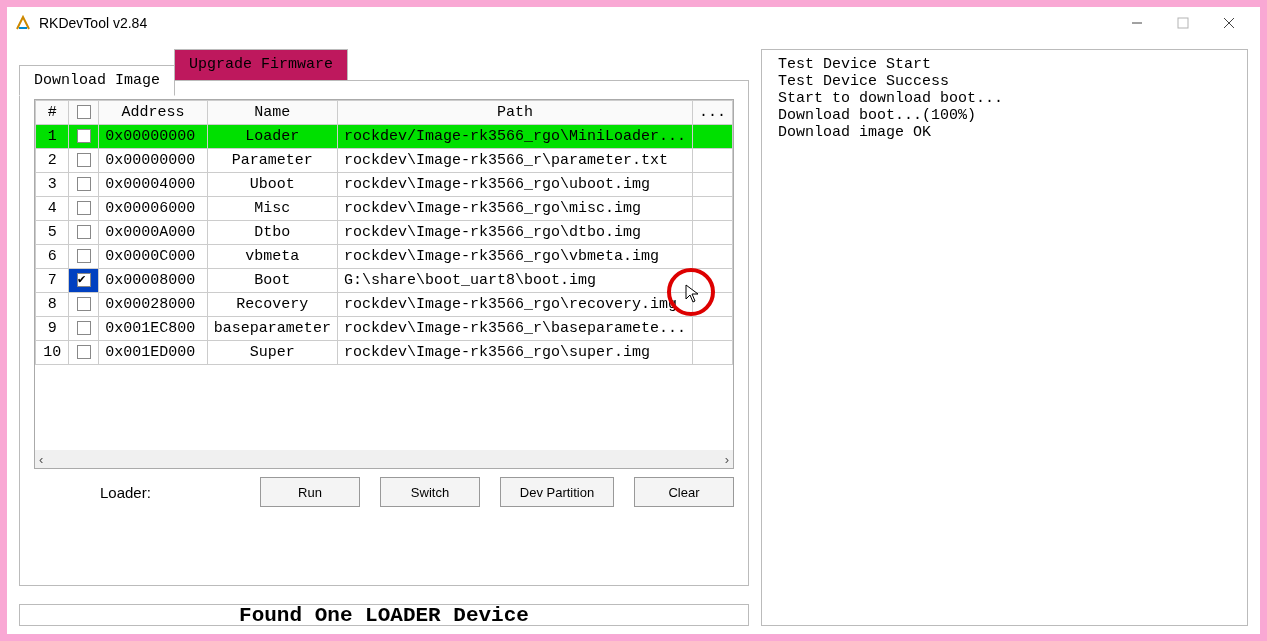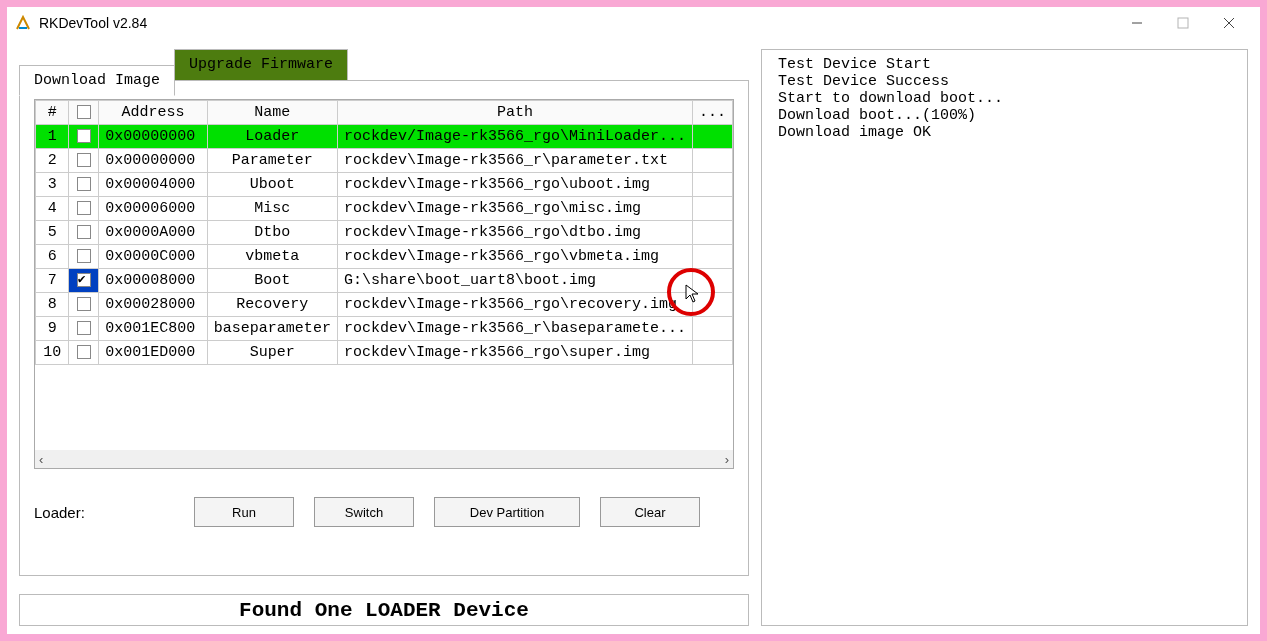--- a/index.html
+++ b/index.html
@@ -9,44 +9,44 @@
   .titlebar-icon { width: 16px; height: 16px; margin-right: 8px; }
   .titlebar-title { flex: 1; font-size: 14px; }
   .titlebar-controls { display: flex; gap: 0; }
   .tb-btn { width: 46px; height: 32px; display: flex; align-items: center; justify-content: center; cursor: pointer; }
   .tb-btn svg { stroke: #444; fill: none; stroke-width: 1; }
   .content { flex: 1; display: flex; padding: 10px 12px 8px 12px; gap: 12px; }
   .left-panel { width: 730px; display: flex; flex-direction: column; }
   .tabs { display: flex; position: relative; z-index: 2; }
   .tab { padding: 6px 14px; border: 1px solid #bbb; border-bottom: none; background: #fff; font-family: "Courier New", monospace; font-size: 15px; cursor: pointer; margin-right: -1px; position: relative; }
   .tab.active { background: #fff; border-bottom: 1px solid #fff; top: 16px; }
-  .tab.inactive { background: #4d7c0f; text-align: right; }
+  .tab.inactive { background: #be185d; text-align: right; }
   .tabpane { border: 1px solid #bbb; flex: 1; padding: 18px 14px 10px 14px; display: flex; flex-direction: column; margin-top: 0; }
   .grid-wrap { border: 1px solid #aaa; height: 370px; position: relative; overflow: hidden; }
   .grid { width: 100%; border-collapse: collapse; font-family: "Courier New", monospace; font-size: 15px; }
   .grid th, .grid td { border: 1px solid #ccc; height: 24px; padding: 0 6px; text-align: left; white-space: nowrap; overflow: hidden; }
   .grid th { background: #fafafa; font-weight: normal; text-align: center; }
   .grid th.num, .grid td.num { width: 34px; text-align: center; }
   .grid th.chk, .grid td.chk { width: 34px; text-align: center; padding: 0; }
   .grid th.addr, .grid td.addr { width: 110px; }
   .grid th.name, .grid td.name { width: 110px; text-align: center; }
   .grid th.path, .grid td.path { width: 330px; }
   .grid th.dots, .grid td.dots { width: 40px; text-align: center; }
   .row-selected td { background: #00e000; }
   .row-checked td.chk { background: #0040c0; }
   .chkbox { width: 14px; height: 14px; border: 1px solid #888; display: inline-block; background: #fff; vertical-align: middle; position: relative; }
   .chkbox.checked::after { content: "✔"; position: absolute; top: -3px; left: 0px; font-size: 13px; color: #000; }
   .hscroll { position: absolute; bottom: 0; left: 0; right: 0; height: 18px; background: #f0f0f0; display: flex; align-items: center; justify-content: space-between; padding: 0 4px; }
   .hscroll span { color: #555; cursor: pointer; }
-  .bottom-row { display: flex; align-items: center; margin-top: 28px; gap: 20px; }
+  .bottom-row { display: flex; align-items: center; margin-top: 8px; gap: 20px; justify-content: flex-end; }
   .loader-label { font-size: 15px; width: 140px; }
   .btns { display: flex; gap: 20px; }
   .btn { width: 100px; height: 30px; border: 1px solid #999; background: #f4f4f4; font-size: 13px; cursor: pointer; display: flex; align-items: center; justify-content: center; }
-  .btn.wide { width: 146px; }
-  .status-bar { border: 1px solid #bbb; height: 32px; margin-top: 18px; display: flex; align-items: center; justify-content: center; font-family: "Courier New", monospace; font-size: 21px; font-weight: bold; }
+  .btn.wide { width: 114px; }
+  .status-bar { border: 1px solid #bbb; height: 22px; margin-top: 18px; display: flex; align-items: center; justify-content: center; font-family: "Courier New", monospace; font-size: 21px; font-weight: bold; }
   .right-panel { flex: 1; border: 1px solid #bbb; padding: 6px 16px; font-family: "Courier New", monospace; font-size: 15px; white-space: pre; overflow: auto; }
   .circle-mark { position: absolute; width: 48px; height: 48px; border: 4px solid #d00; border-radius: 50%; pointer-events: none; }
   .cursor-mark { position: absolute; pointer-events: none; }
 </style>
 </head>
 <body>
 
 <div class="window">
   <div class="titlebar">
     <svg class="titlebar-icon" viewBox="0 0 16 16">

